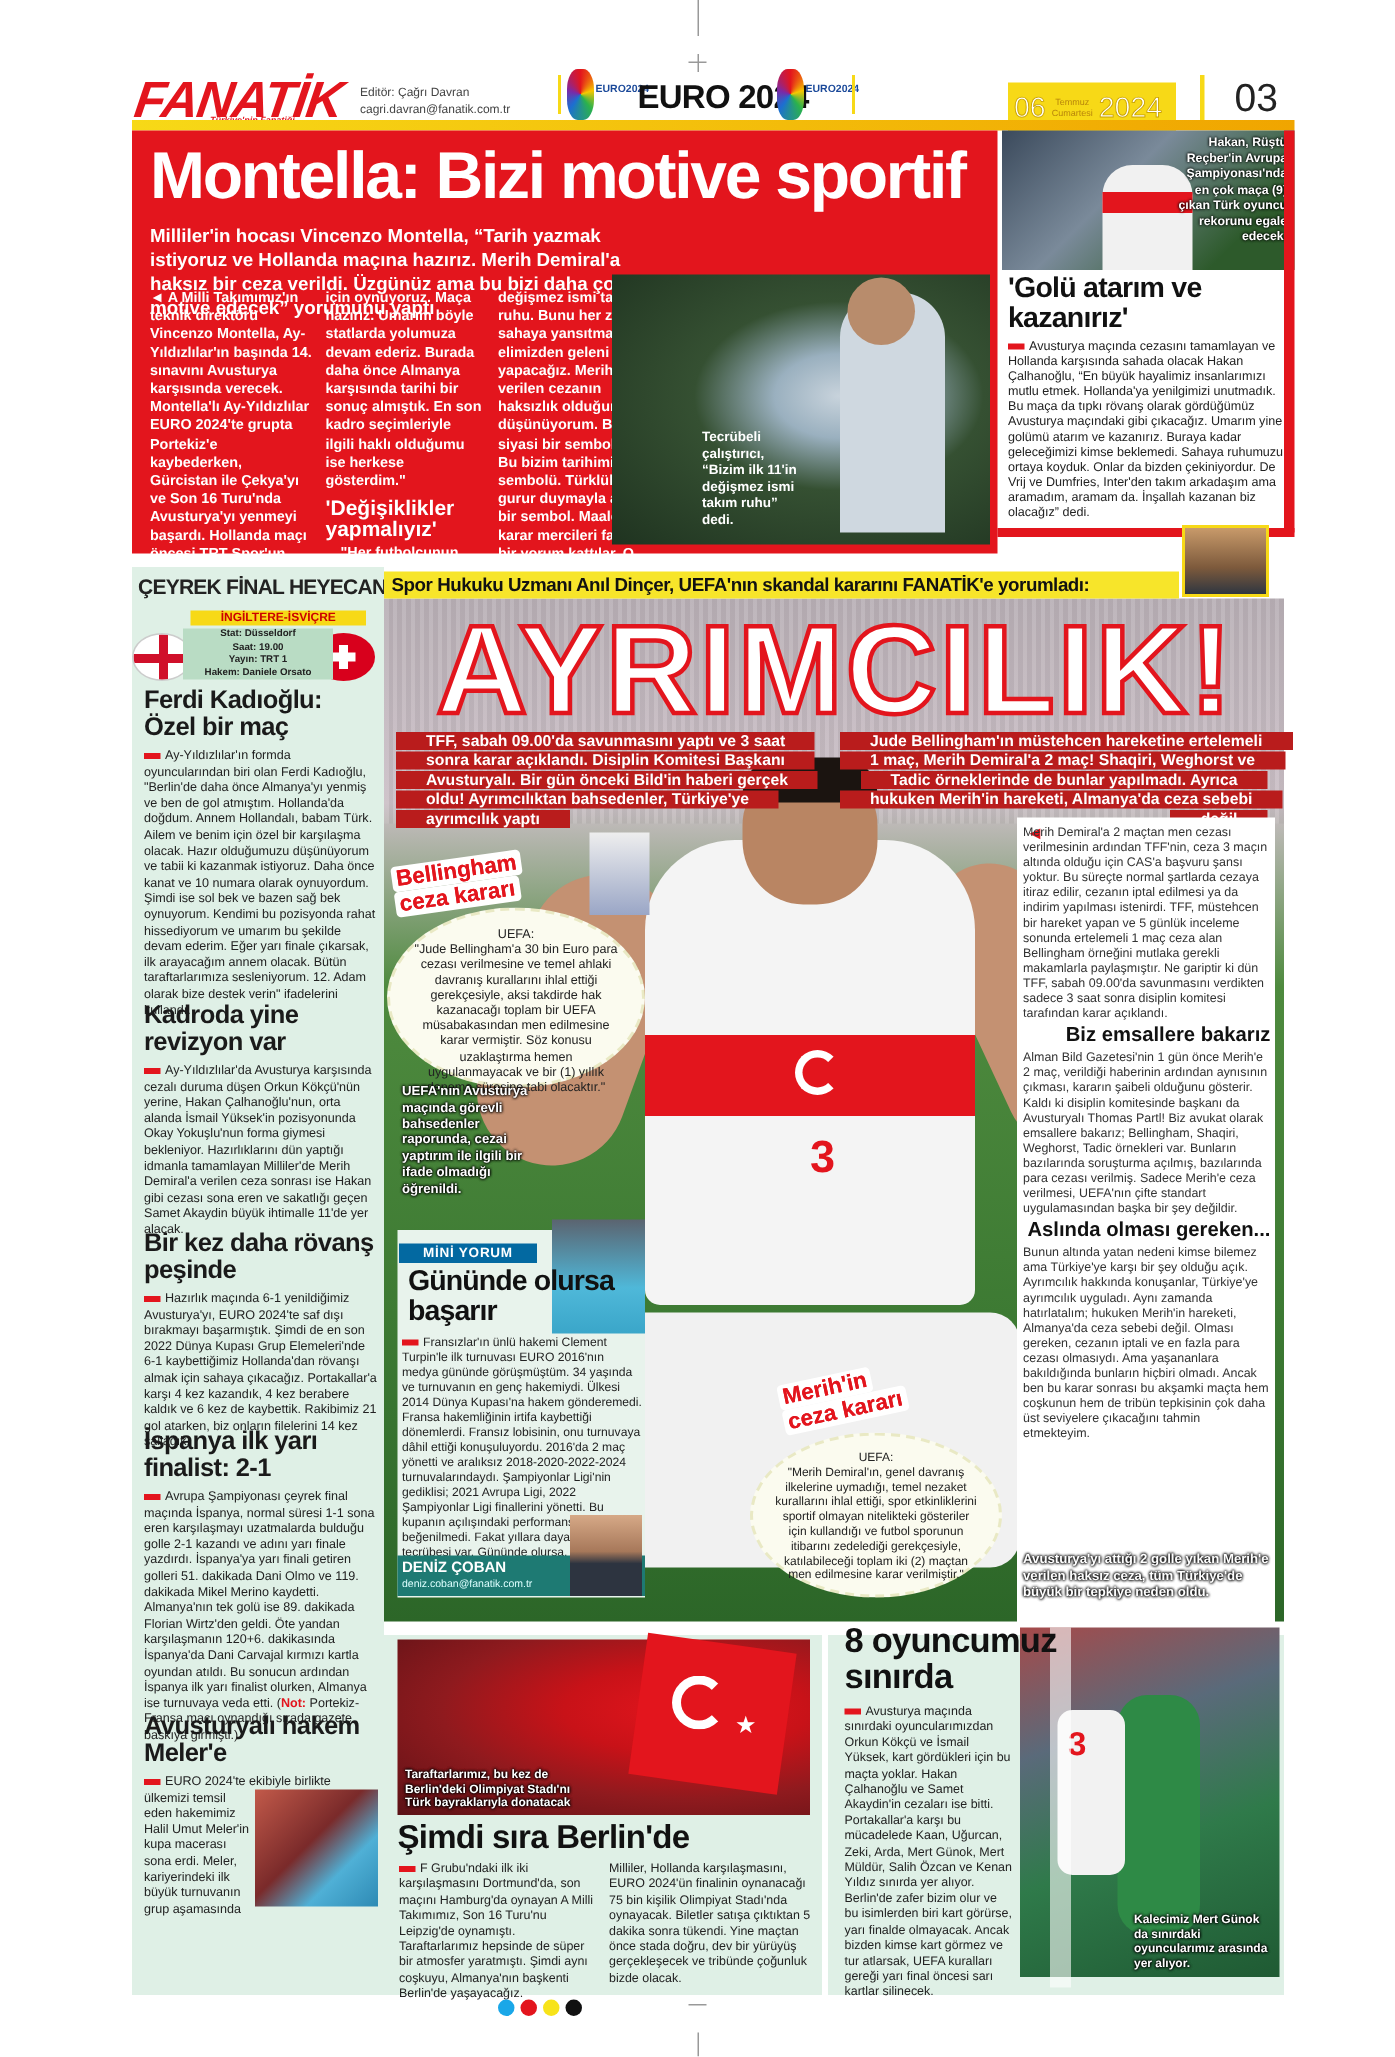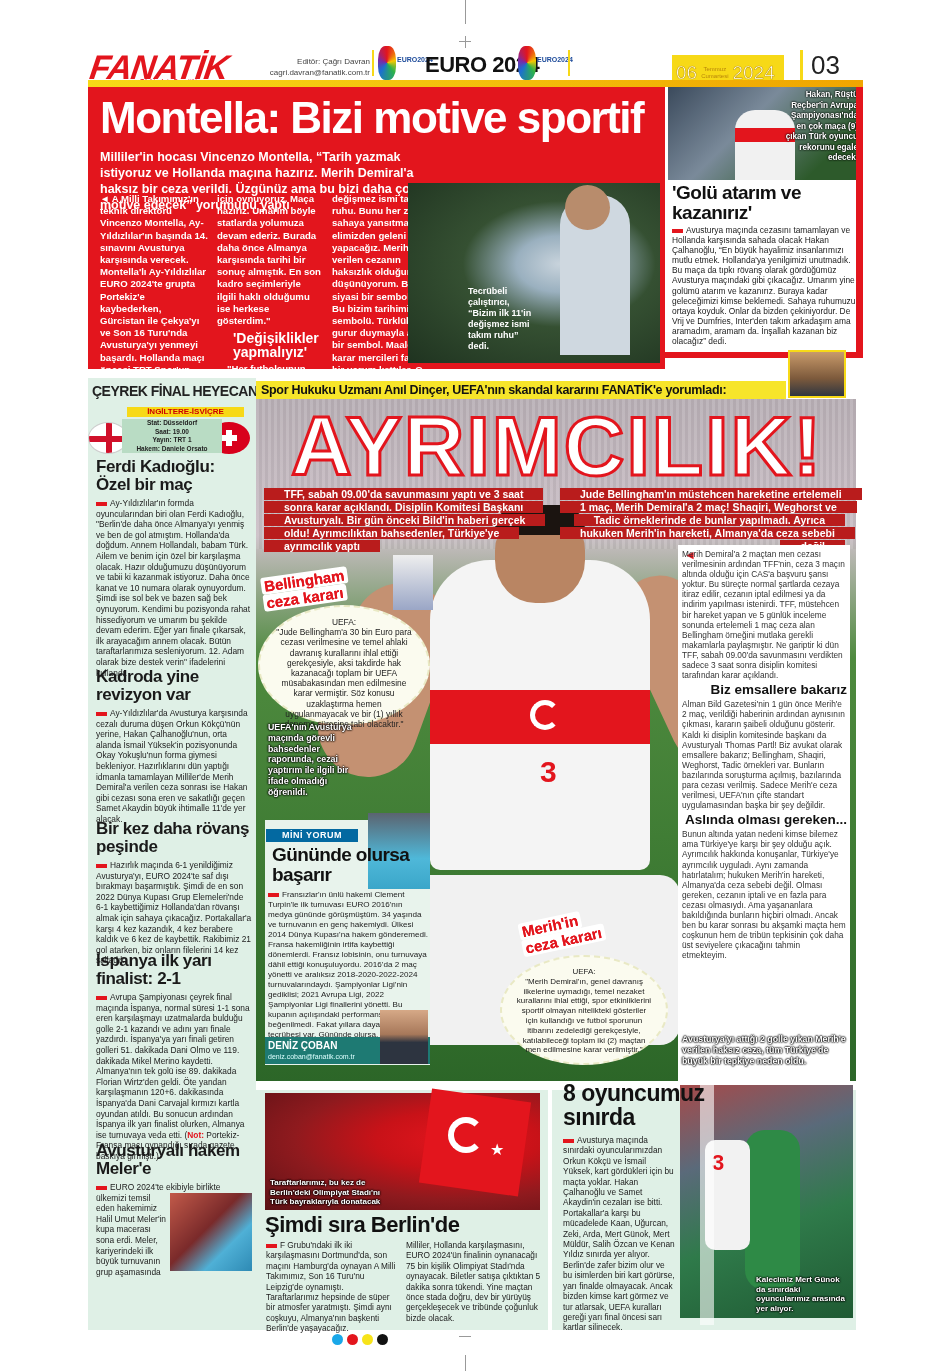--- a/index.html
+++ b/index.html
@@ -3,36 +3,36 @@
 <meta charset="utf-8">
 <style>
 *{box-sizing:border-box;margin:0;padding:0}
 body{width:930px;height:1371px;background:#fff;position:relative;overflow:hidden;font-family:"Liberation Sans",sans-serif;color:#111}
 .abs{position:absolute}
 .crop{position:absolute;background:#999;width:1px}
 .croph{position:absolute;background:#999;height:1px}
 
 .logo{left:90px;top:48px;font-family:"Liberation Sans",sans-serif;font-weight:900;font-style:italic;font-size:34px;color:#e3151d;letter-spacing:-1px;transform:skewX(-8deg)}
 .logo-sub{left:140px;top:78px;font-size:6px;color:#e3151d;font-style:italic;font-weight:bold}
-.editor{left:240px;top:56px;font-size:8px;color:#444;text-align:right;width:130px;line-height:11px}
+.editor{left:240px;top:56px;font-size:8px;color:#444;width:130px;line-height:11px}
 .euro-title{left:425px;top:52px;font-size:22px;font-weight:bold;letter-spacing:-0.5px;font-family:"Liberation Sans",sans-serif}
 .euro-badge{width:34px;height:34px;border-radius:50%;background:conic-gradient(#e3151d,#f7c800,#2bb24c,#1c6fd1,#7a2aa8,#e3151d);}
 .euro-mini{font-size:7px;color:#1c4a9a;font-weight:bold;line-height:8px;text-align:center}
 .dateblock{left:672px;top:55px;background:#f7d917;height:36px;width:112px;display:flex;align-items:center;padding:0 4px;gap:4px}
 .date-day{font-size:19px;color:#fff;font-weight:300;-webkit-text-stroke:0.6px #caa300}
 .date-mid{font-size:6px;color:#b8860b;line-height:7px;text-align:center}
 .date-year{font-size:19px;color:#fff;-webkit-text-stroke:0.6px #caa300}
-.pageno{left:800px;top:50px;font-size:26px;font-weight:300;border-left:3px solid #f7d917;padding-left:8px;color:#222}
+.pageno{left:800px;top:50px;font-size:26px;font-weight:300;border-left:3px solid #f7d917;padding-left:20px;color:#222}
 .yellowbar{left:88px;top:80px;width:775px;height:7px;background:linear-gradient(90deg,#f7d917,#f0a500)}
 
 .redblock{left:88px;top:87px;width:577px;height:282px;background:#e3151d}
 .redhead{left:100px;top:93px;font-size:44px;font-weight:900;color:#fff;letter-spacing:-1.5px;font-family:"Liberation Sans",sans-serif}
 .redsub{left:100px;top:149px;width:340px;font-size:12.5px;font-weight:bold;color:#fff;line-height:16px}
 .redcol{font-size:9.6px;color:#fff;font-weight:bold;line-height:12.2px}
-.redsubhead{font-size:14px;font-weight:900;color:#fff;line-height:14px;margin:4px 16px}
+.redsubhead{font-size:14px;font-weight:900;color:#fff;line-height:14px;margin:4px 0}
 .montella-photo{left:408px;top:183px;width:252px;height:180px;background:radial-gradient(ellipse at 60% 45%,#c8d3dc 0%,#9ab0bf 20%,#355032 45%,#1f3320 100%)}
 .photo-caption{font-size:9px;font-weight:bold;color:#fff;line-height:11px}
 
 .hakan-photo{left:668px;top:87px;width:195px;height:93px;background:linear-gradient(135deg,#3b4a5c,#7a8a9a 40%,#2d5a2b 80%)}
 .hakan-shirt{left:735px;top:110px;width:60px;height:70px;background:#f1f1f1;border-radius:20px 20px 0 0}
 .hakan-shirt::after{content:"";position:absolute;left:0;top:18px;width:60px;height:14px;background:#e3151d}
 .hakan-cap{left:780px;top:90px;width:78px;font-size:8.2px;color:#fff;font-weight:bold;text-align:right;line-height:10.5px;text-shadow:0 0 2px #000,0 0 2px #000}
 .gol-head{left:672px;top:183px;font-size:19px;font-weight:900;line-height:20px;letter-spacing:-0.5px}
 .gol-body{left:672px;top:225px;width:185px;font-size:8.4px;line-height:10.1px;color:#222}
 .redrule{display:inline-block;width:11px;height:4px;background:#e3151d;vertical-align:middle;margin-right:3px}

